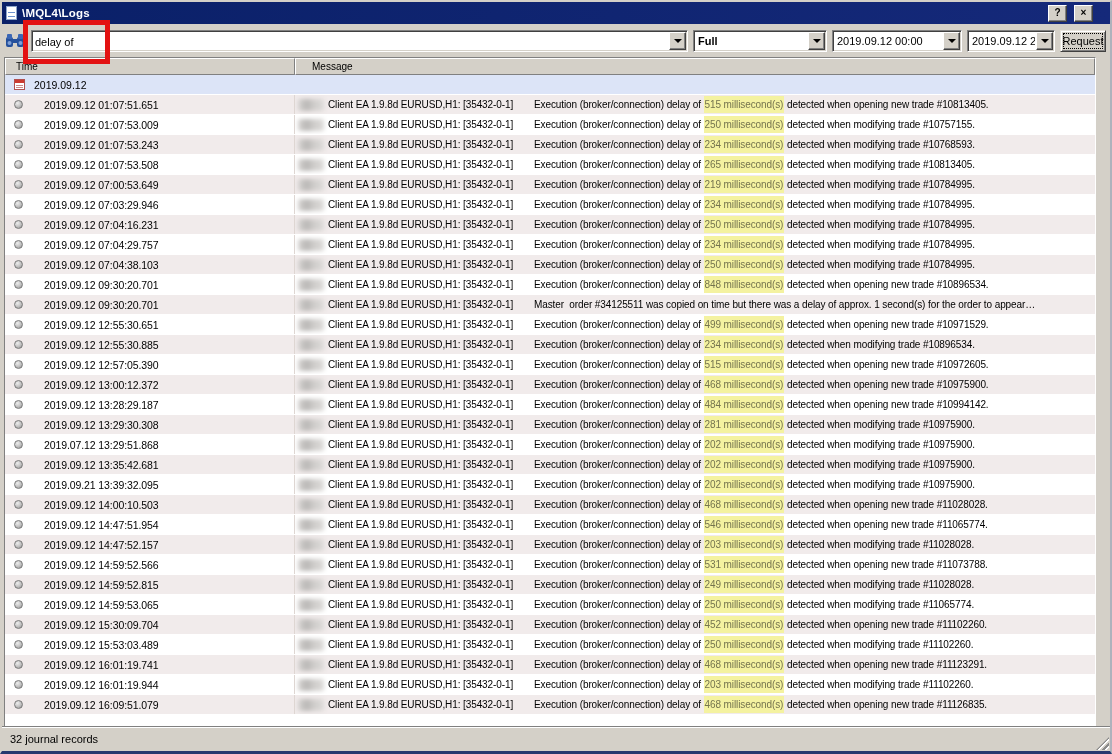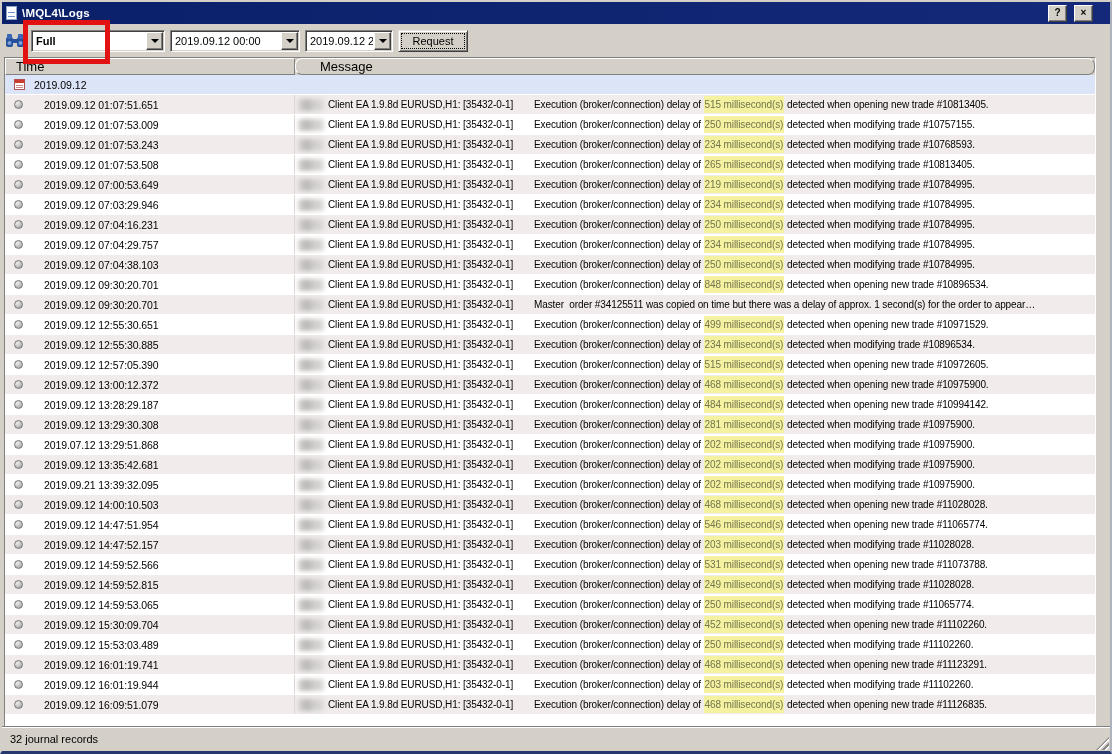--- a/index.html
+++ b/index.html
@@ -83,21 +83,21 @@
     border:1px solid; border-color:#fff #404040 #404040 #fff;
     box-shadow:inset -1px -1px 0 #808080;
     display:flex; align-items:center; justify-content:center;
   }
   .caret {
     width:0; height:0;
     border-left:4px solid transparent; border-right:4px solid transparent;
     border-top:4px solid #000;
   }
   .request-btn {
-    width:70px; height:22px; flex:none; box-sizing:border-box;
+    width:46px; height:22px; flex:none; box-sizing:border-box;
     background:#d4d0c8; position:relative;
     border:1px solid; border-color:#e8e4dc #404040 #404040 #e8e4dc;
     box-shadow:inset 1px 1px 0 #fff, inset -1px -1px 0 #808080;
     font-family:"Liberation Sans", sans-serif; font-size:11px; color:#000;
     display:flex; align-items:center; justify-content:center;
   }
   .request-btn::after {
     content:""; position:absolute; inset:2px;
     border:1px dotted #000;
   }
@@ -114,28 +114,28 @@
     border-left:1px solid #808080;
     border-top:1px solid #808080;
     border-right:1px solid #fff;
     background:#fff;
     overflow:hidden;
   }
   .thead { height:17px; flex:none; display:flex; background:#d4d0c8; }
   .th {
     box-sizing:border-box; height:17px;
     display:flex; align-items:center;
-    padding-left:10px; font-size:13px; color:#000;
+    padding-left:10px; font-size:10px; color:#000;
     border-top:1px solid #fff; border-left:1px solid #fff;
     border-right:1px solid #808080; border-bottom:1px solid #808080;
     box-shadow:inset -1px 0 0 #d4d0c8;
     white-space:nowrap;
   }
   .th-time { width:290px; flex:none; }
-  .th-msg  { flex:1; padding-left:24px;border-radius:7px; }
+  .th-msg  { flex:1; padding-left:16px; }
   .tbody { flex:1; overflow:hidden; background:#fff; }
   .row {
     height:20px; box-sizing:border-box;
     display:flex; align-items:center;
     border-bottom:1px solid #fff;
     color:#000;
   }
   .row.stripe { background:#f1ebeb; }
   .row.plain  { background:#fff; }
   .date-row { background:#dce4f7; padding-left:9px; gap:9px; font-size:10.5px; }
@@ -217,20 +217,26 @@
         <rect x="1" y="4" width="7" height="10" rx="2" fill="#24509c"></rect>
         <rect x="12" y="4" width="7" height="10" rx="2" fill="#24509c"></rect>
         <rect x="2" y="1" width="5" height="5" rx="1" fill="#3a66b5"></rect>
         <rect x="13" y="1" width="5" height="5" rx="1" fill="#3a66b5"></rect>
         <rect x="7" y="6" width="6" height="4" fill="#24509c"></rect>
         <circle cx="4.5" cy="10" r="2" fill="#7f9fd6"></circle>
         <circle cx="15.5" cy="10" r="2" fill="#7f9fd6"></circle>
       </svg>
     </div>
 
+    <div class="field combo-search">
+      <input spellcheck="false" value="delay of" style="">
+      <div class="drop-btn">
+        <div class="caret"></div>
+      </div>
+    </div>
     <div class="annotation-box"></div>
 
     <div class="field combo-mode">
       <div class="txt">Full</div>
       <div class="drop-btn">
         <div class="caret"></div>
       </div>
     </div>
 
     <div class="field combo-date1">

